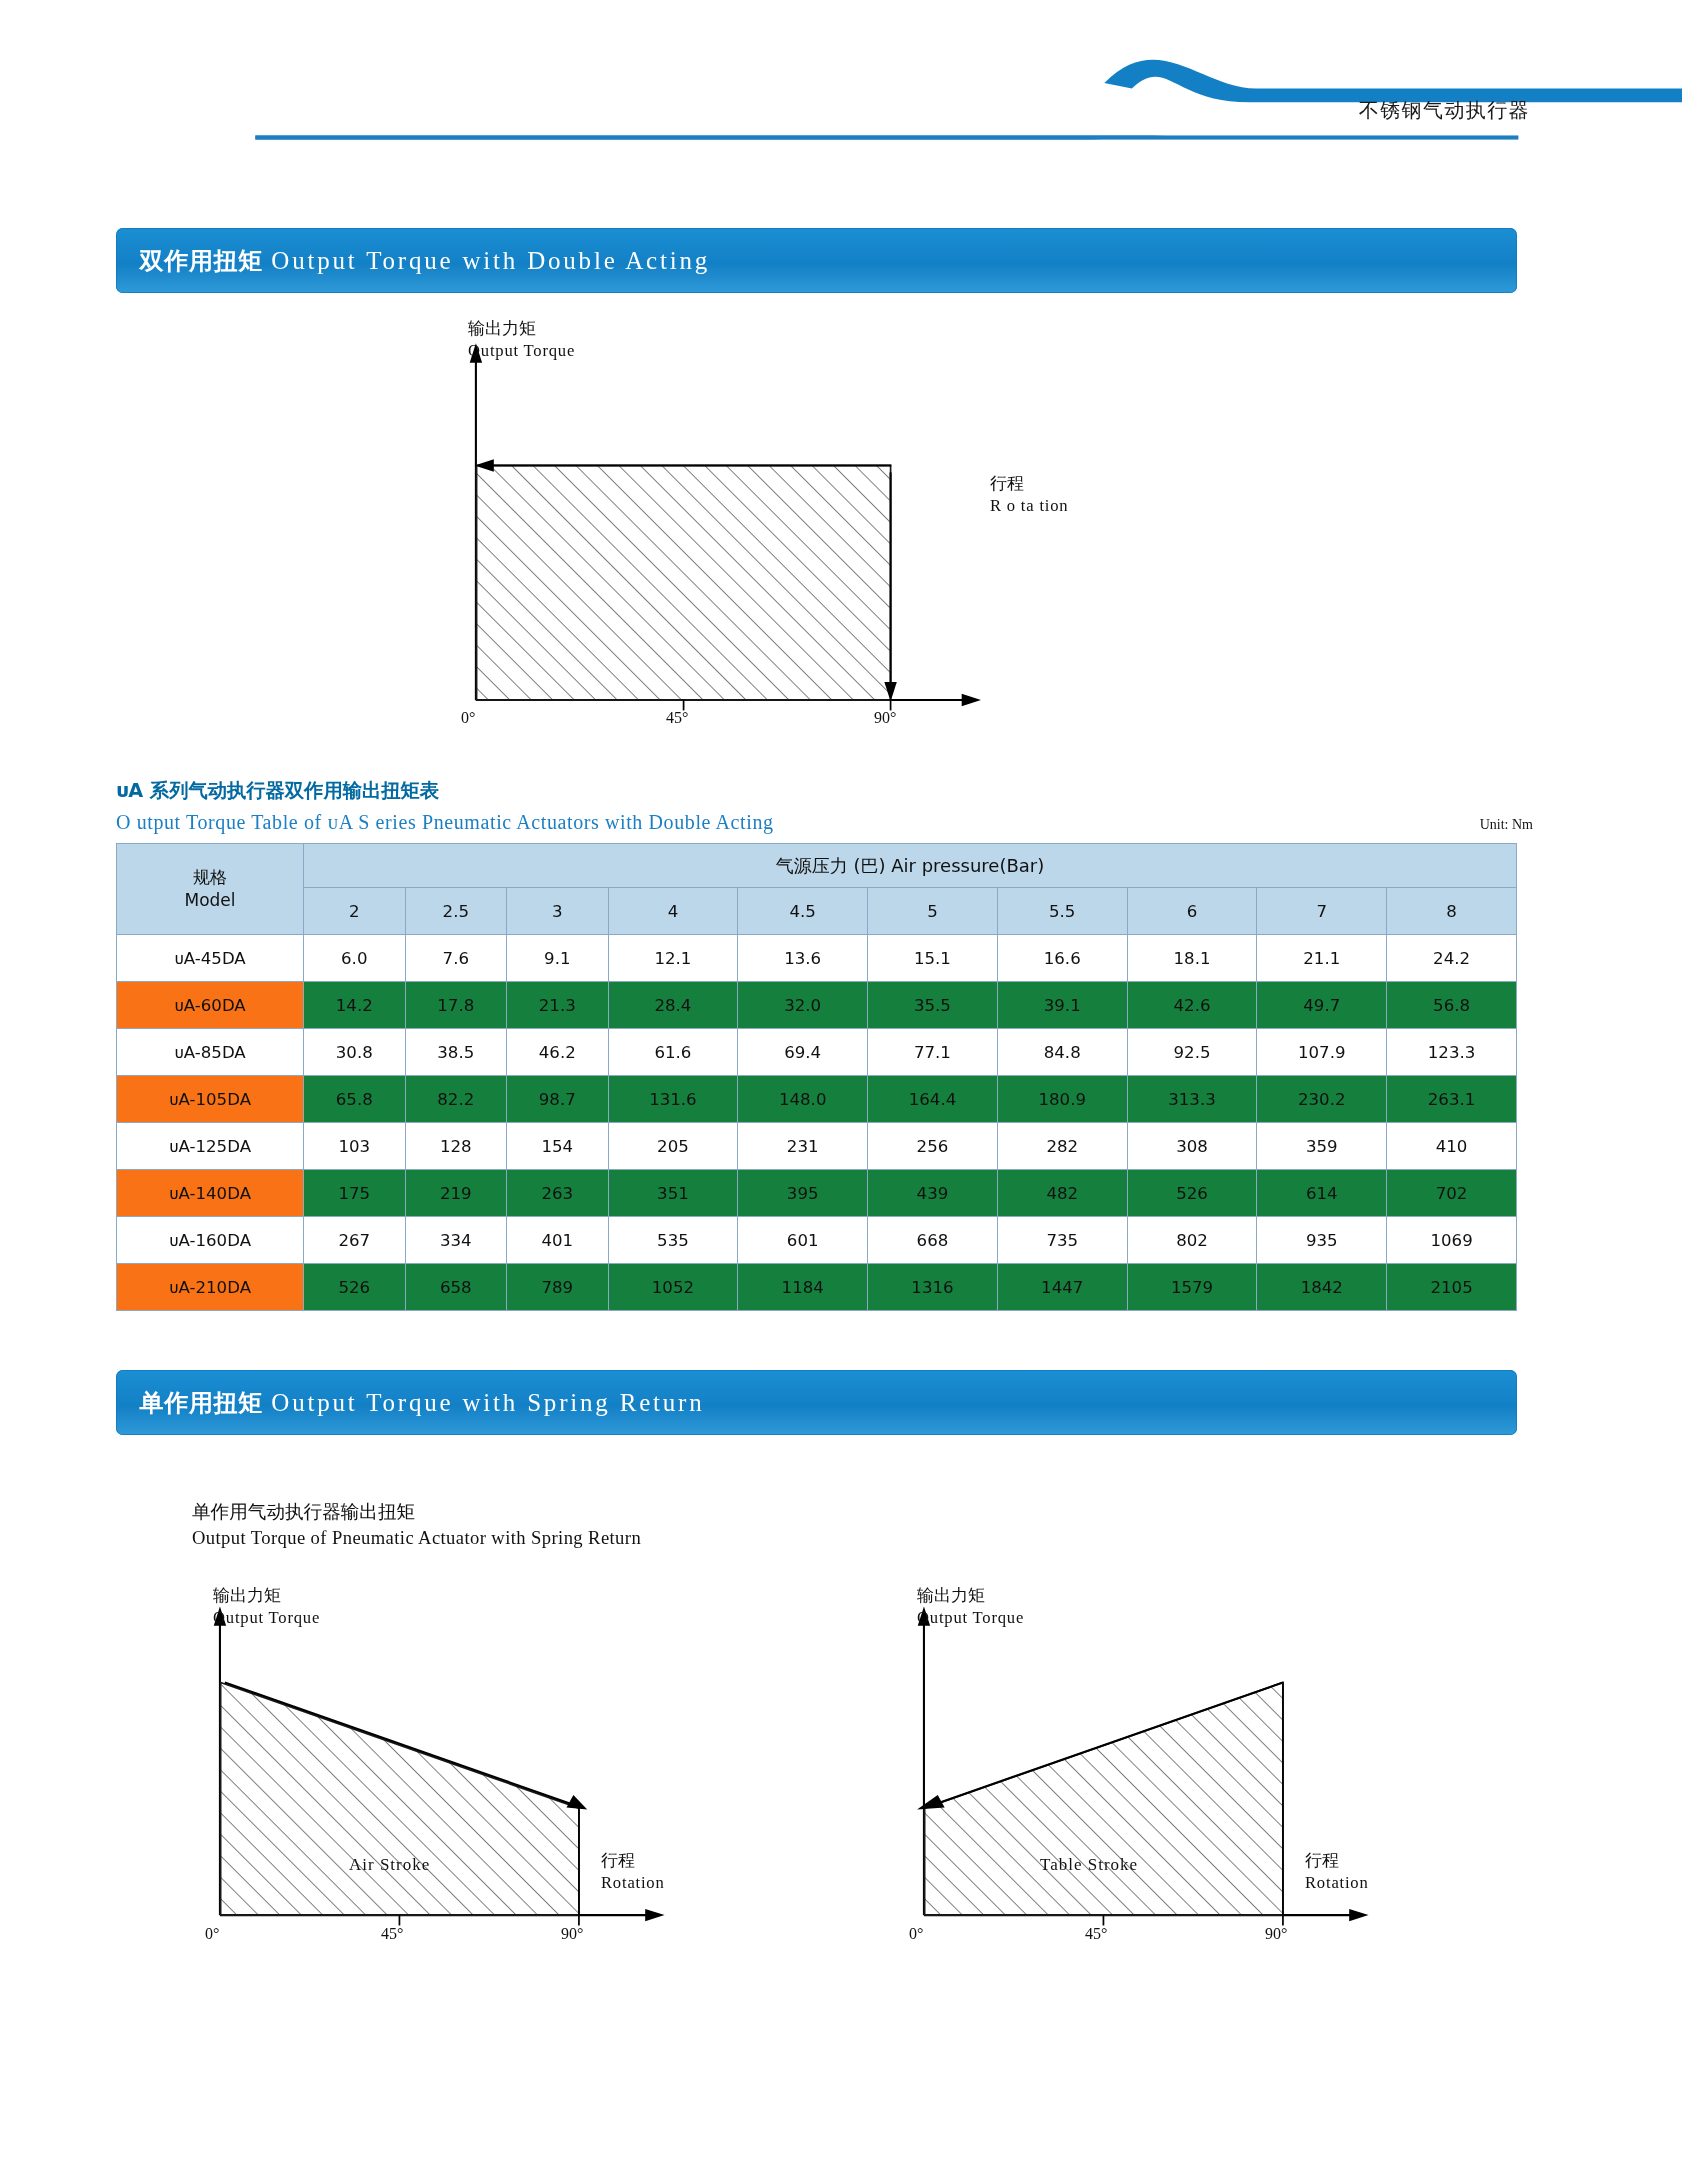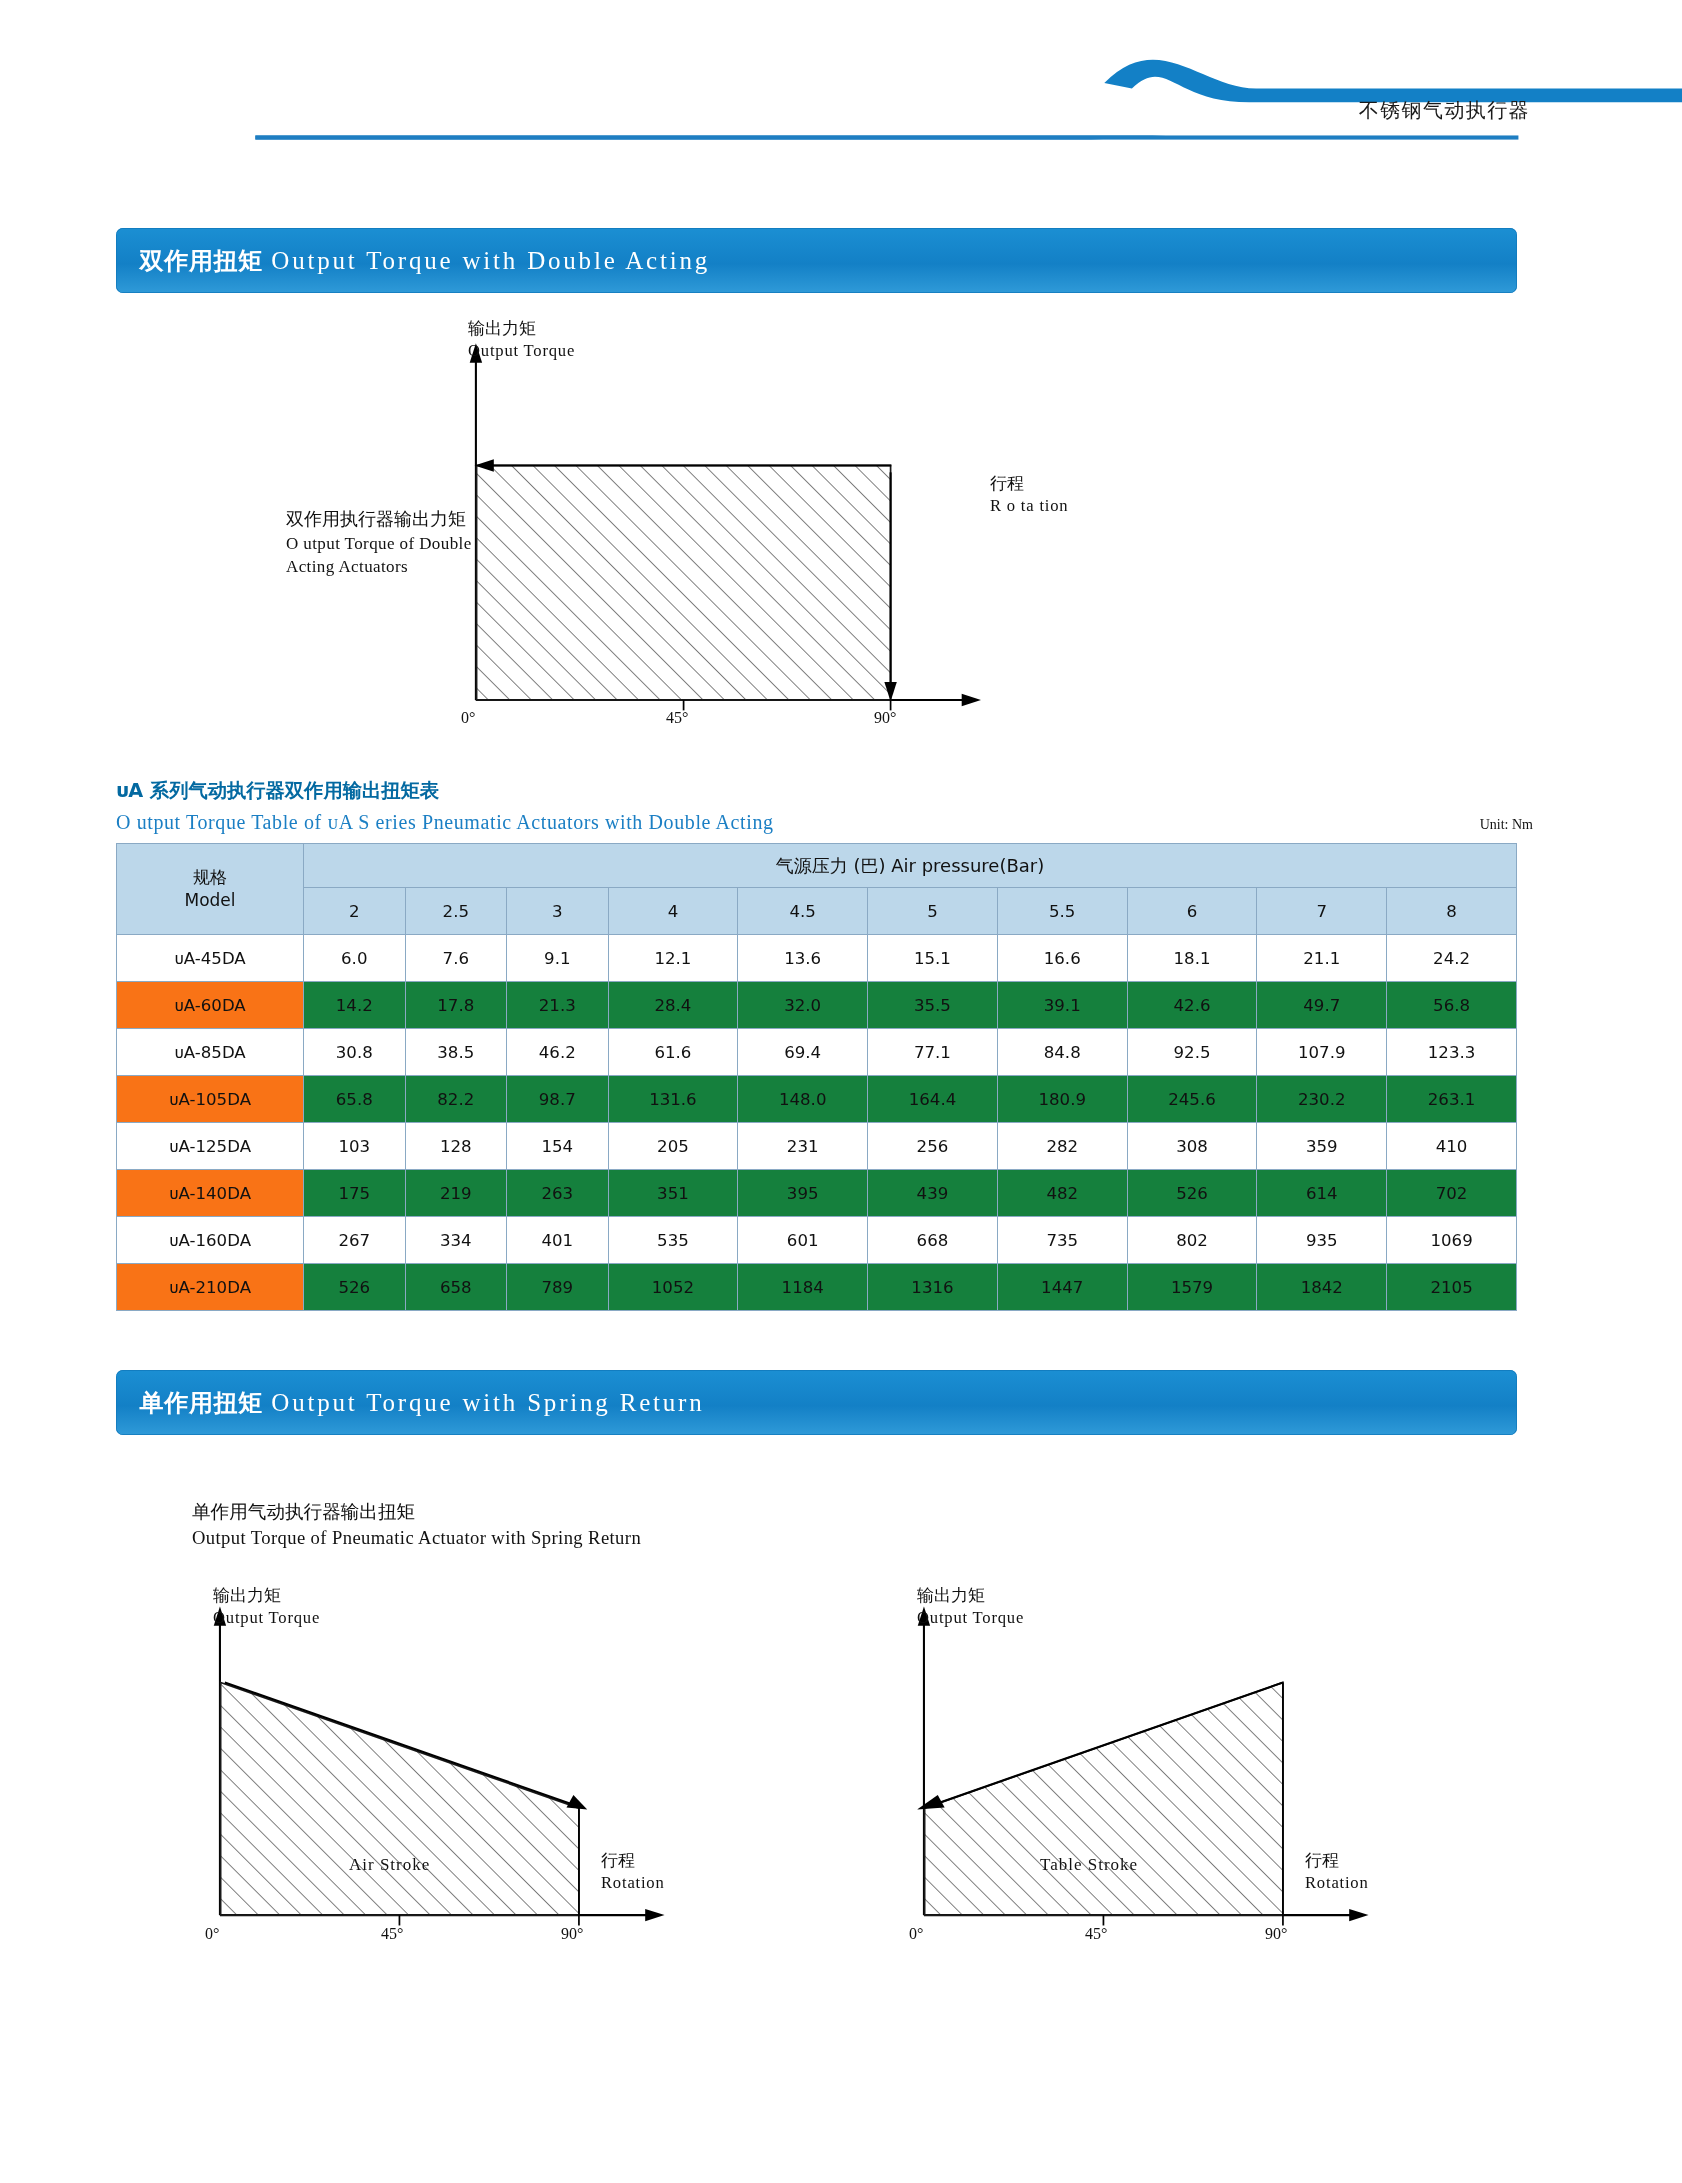--- a/index.html
+++ b/index.html
@@ -270,25 +270,20 @@
   <div class="axis-label" style="left:206px; top:-7px;">
     <div class="cn">输出力矩</div>
     <div class="en">Output Torque</div>
   </div>
 
   <div class="axis-label" style="left:728px; top:148px;">
     <div class="cn">行程</div>
     <div class="en">R o ta tion</div>
   </div>
 
-  <div class="chart1-caption">
-    <div class="cap-cn">双作用执行器输出力矩</div>
-    <div class="cap-en">O utput  Torque of Double</div>
-    <div class="cap-en">Acting Actuators</div>
-  </div>
 
   <div class="tick-label" style="left:199px; top:385px;">0°</div>
   <div class="tick-label" style="left:404px; top:385px;">45°</div>
   <div class="tick-label" style="left:612px; top:385px;">90°</div>
 </div>
 
 <div class="table-head-cn">ᴜA 系列气动执行器双作用输出扭矩表</div>
 <div class="table-head-en">O utput Torque Table of  ᴜA S eries Pneumatic Actuators with Double Acting</div>
 <div class="unit-label">Unit: Nm</div>
 
@@ -356,21 +351,21 @@
       </tr>
       <tr class="alt">
         <td class="model">ᴜA-105DA</td>
         <td>65.8</td>
         <td>82.2</td>
         <td>98.7</td>
         <td>131.6</td>
         <td>148.0</td>
         <td>164.4</td>
         <td>180.9</td>
-        <td>245.6</td>
+        <td>313.3</td>
         <td>230.2</td>
         <td>263.1</td>
       </tr>
       <tr>
         <td class="model">ᴜA-125DA</td>
         <td>103</td>
         <td>128</td>
         <td>154</td>
         <td>205</td>
         <td>231</td>

